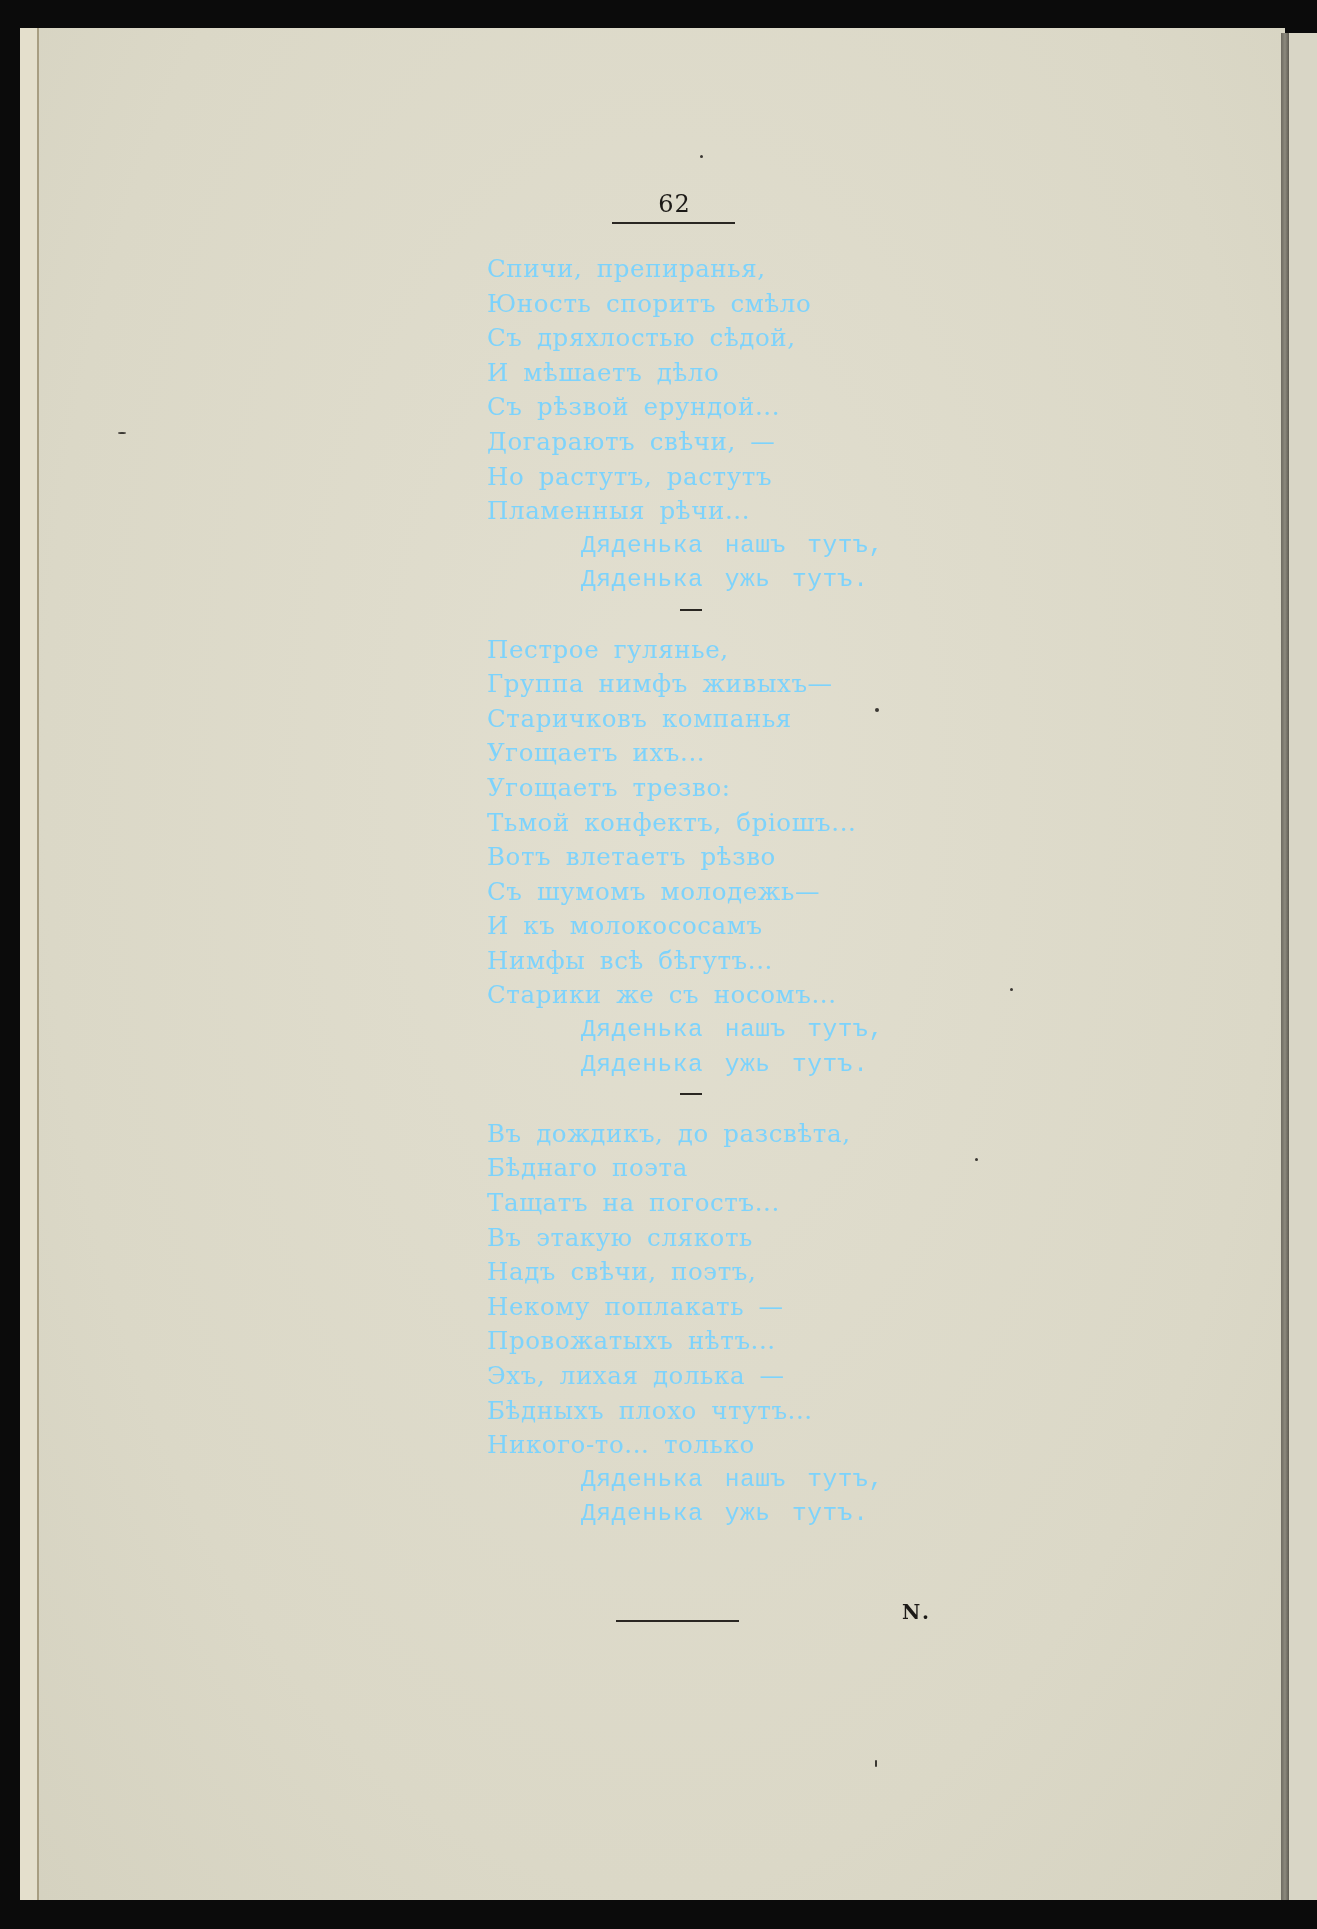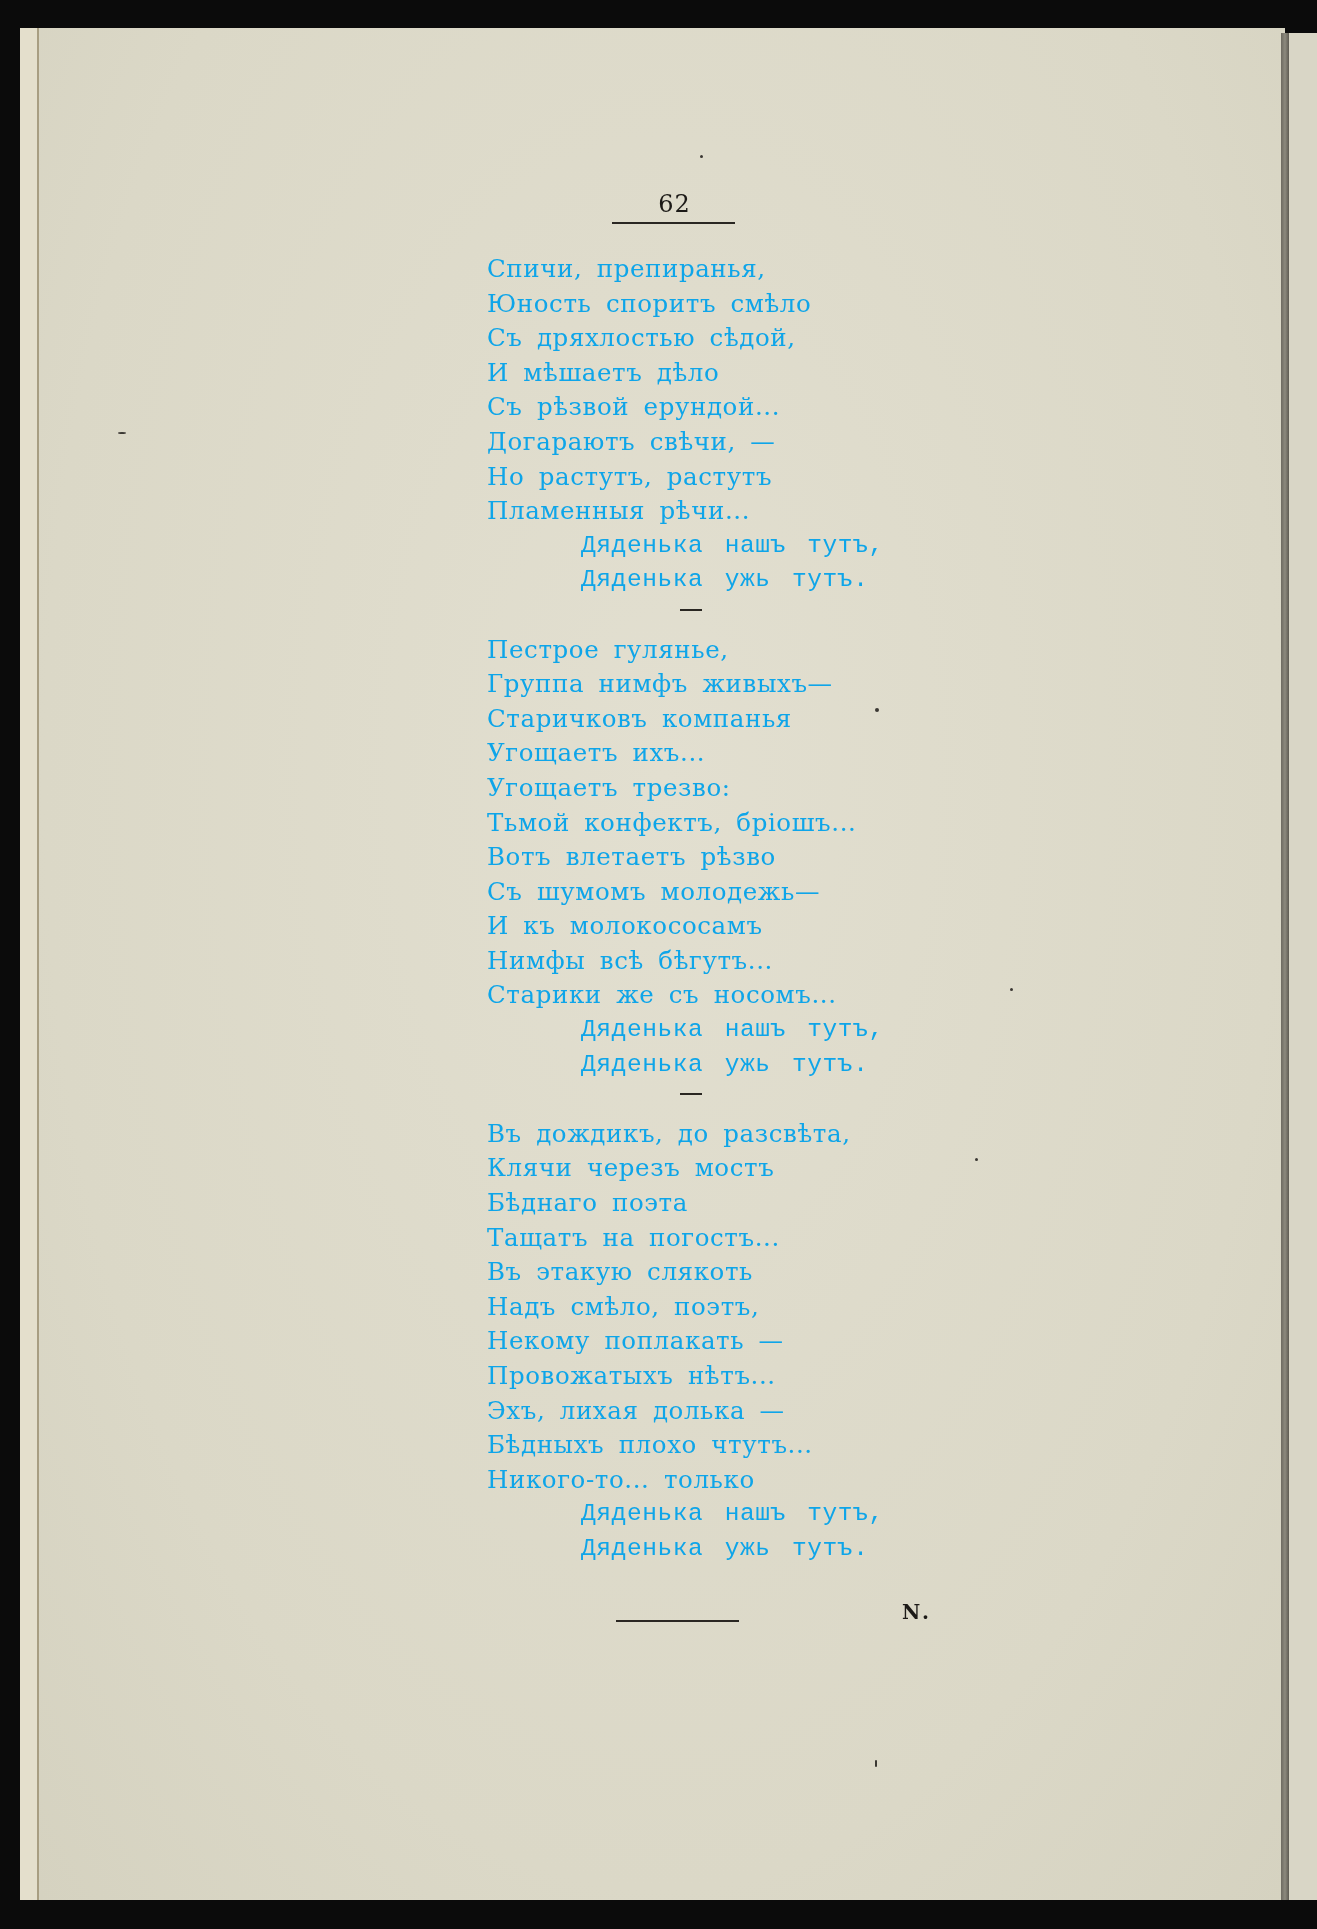--- a/index.html
+++ b/index.html
@@ -23,21 +23,21 @@
   }
   .next-page {
     position:absolute; left:1289px; top:33px; width:28px; height:1867px;
     background:#d9d6c6;
   }
   .page-number {
     position:absolute; left:0; width:1317px; top:190px; text-align:center;
     font-size:24px; color:#1c1a17; letter-spacing:1px; padding-left:32px; box-sizing:border-box;
   }
   .rule { position:absolute; height:2px; background:#2a2722; }
-  .poem { position:absolute; left:487px; top:252px; color:#0ea5e9; }
+  .poem { position:absolute; left:487px; top:252px; color:#7dd3fc; }
   .line { height:34.6px; line-height:34.6px; font-size:24.5px; white-space:nowrap; letter-spacing:0.6px; word-spacing:6px; }
   .line.refrain { padding-left:94px;font-family:Liberation Mono, monospace; }
   .stanza-sep { height:34.6px; position:relative; }
   .stanza-sep::after {
     content:""; position:absolute; left:193px; top:11px; width:22px; height:2px; background:#2a2722;
   }
   .signature {
     position:absolute; left:902px; top:1600px; font-size:20px; font-weight:bold; color:#1c1a17; letter-spacing:3px;
   }
   .speck { position:absolute; background:#3b3833; border-radius:50%; }
@@ -81,25 +81,24 @@
     <div class="line">И къ молокососамъ</div>
     <div class="line">Нимфы всѣ бѣгутъ...</div>
     <div class="line">Старики же съ носомъ...</div>
     <div class="line refrain">Дяденька нашъ тутъ,</div>
     <div class="line refrain">Дяденька ужь тутъ.</div>
   </div>
   <div class="stanza-sep"></div>
 
   <div>
     <div class="line">Въ дождикъ, до разсвѣта,</div>
-    <div class="line">Клячи черезъ мостъ</div>
     <div class="line">Бѣднаго поэта</div>
     <div class="line">Тащатъ на погостъ...</div>
     <div class="line">Въ этакую слякоть</div>
-    <div class="line">Надъ смѣло, поэтъ,</div>
+    <div class="line">Надъ свѣчи, поэтъ,</div>
     <div class="line">Некому поплакать —</div>
     <div class="line">Провожатыхъ нѣтъ...</div>
     <div class="line">Эхъ, лихая долька —</div>
     <div class="line">Бѣдныхъ плохо чтутъ...</div>
     <div class="line">Никого-то... только</div>
     <div class="line refrain">Дяденька нашъ тутъ,</div>
     <div class="line refrain">Дяденька ужь тутъ.</div>
   </div>
 </div>
 

